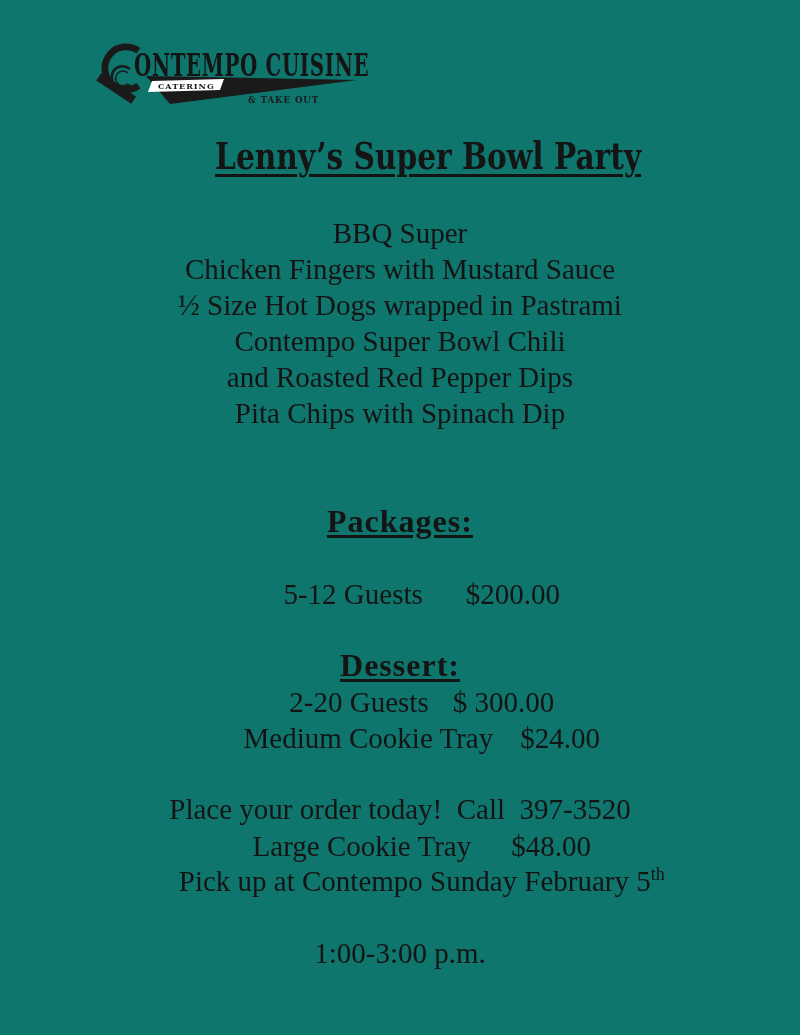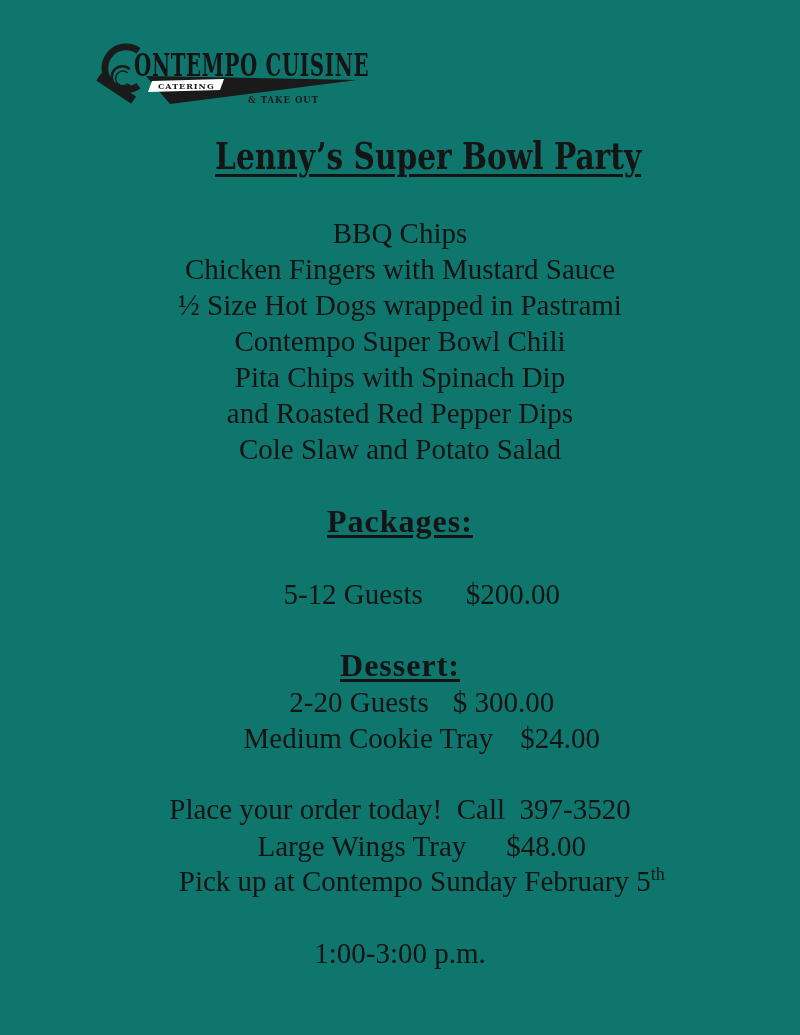--- a/index.html
+++ b/index.html
@@ -100,27 +100,26 @@
       <text class="t-catering" x="16" y="14">CATERING</text>
       <text class="t-takeout" x="106" y="28">&amp; TAKE OUT</text>
     </svg>
   </div>
 
   <div class="block title-wrap">
     <span class="title">Lenny’s Super Bowl Party</span>
   </div>
 
   <div class="block menu">
-    <div class="line">BBQ Chips</div>
+    <div class="line">BBQ Super</div>
     <div class="line">Chicken Fingers with Mustard Sauce</div>
     <div class="line">½ Size Hot Dogs wrapped in Pastrami</div>
     <div class="line">Contempo Super Bowl Chili</div>
+    <div class="line">and Roasted Red Pepper Dips</div>
     <div class="line">Pita Chips with Spinach Dip</div>
-    <div class="line">and Roasted Red Pepper Dips</div>
-    <div class="line">Cole Slaw and Potato Salad</div>
   </div>
 
   <div class="block packages">
     <div class="hrow">
       <span class="heading">Packages:</span>
     </div>
     <div class="line">
       <span>5-12 Guests</span><span class="gap gap-p1"></span><span>$200.00</span>
     </div>
     <div class="line">
@@ -129,21 +128,21 @@
   </div>
 
   <div class="block dessert">
     <div class="hrow">
       <span class="heading">Dessert:</span>
     </div>
     <div class="line">
       <span>Medium Cookie Tray</span><span class="gap gap-d1"></span><span>$24.00</span>
     </div>
     <div class="line">
-      <span>Large Wings Tray</span><span class="gap gap-d2"></span><span>$48.00</span>
+      <span>Large Cookie Tray</span><span class="gap gap-d2"></span><span>$48.00</span>
     </div>
   </div>
 
   <div class="block footer">
     <div class="line">Place your order today!  Call  397-3520</div>
     <div class="line">
       <span>Pick up at Contempo Sunday February 5</span><sup>th</sup>
     </div>
     <div class="line">1:00-3:00 p.m.</div>
   </div>

